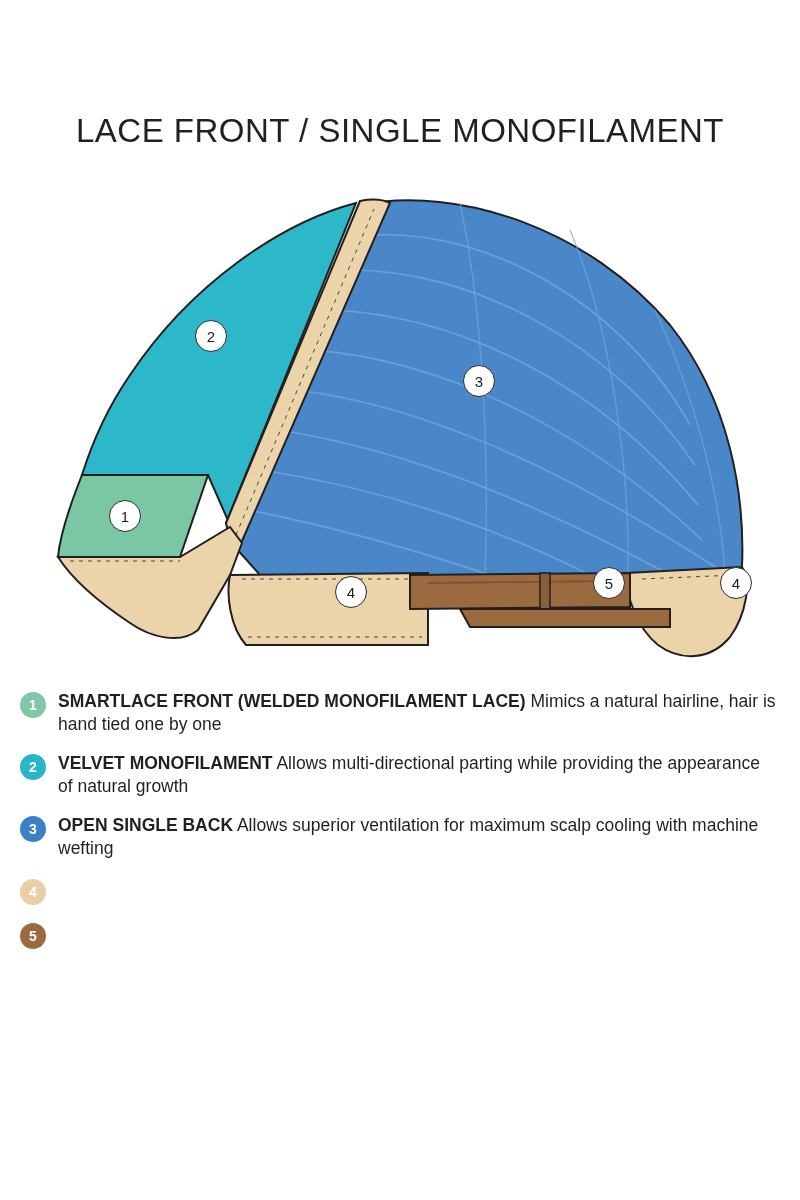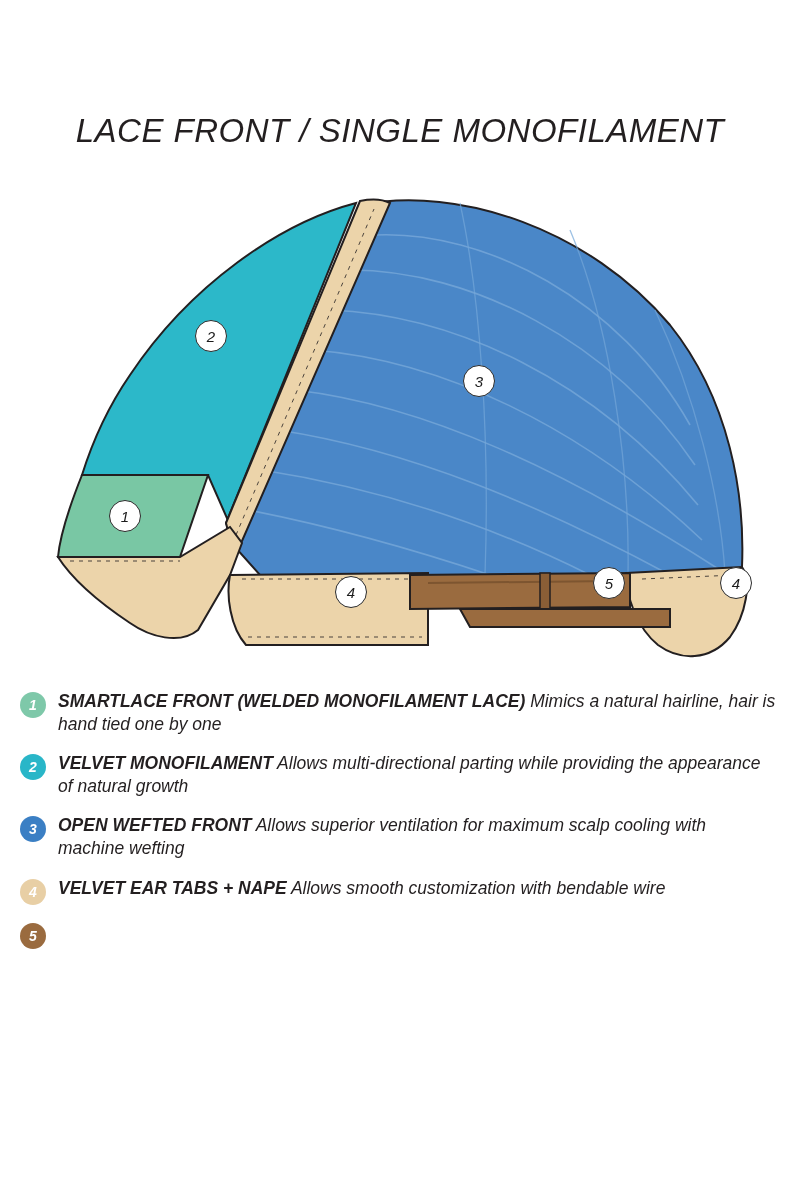--- a/index.html
+++ b/index.html
@@ -12,21 +12,20 @@
     height: 1200px;
     font-family: "Liberation Sans", sans-serif;
     color: #1c1c1c;
     position: relative;
     overflow: hidden;
   }
   .page {
     width: 800px;
     height: 1200px;
     position: relative;
-    font-style: italic;
   }
   .title {
     position: absolute;
     top: 112px;
     left: 0;
     width: 800px;
     text-align: center;
     font-size: 33px;
     letter-spacing: 0.5px;
     font-weight: 400;
@@ -180,31 +179,27 @@
       <div class="badge" style="background:#29b6c8;">2</div>
       <div class="legend-text">
         <b>VELVET MONOFILAMENT</b>
         <span class="desc">Allows multi-directional parting while providing the appearance of natural growth</span>
       </div>
     </div>
 
     <div class="legend-row">
       <div class="badge" style="background:#3b7fc4;">3</div>
       <div class="legend-text">
-        <b>OPEN WEFTED FRONT</b>
+        <b>OPEN SINGLE BACK</b>
         <span class="desc">Allows superior ventilation for maximum scalp cooling  with machine wefting</span>
       </div>
     </div>
 
     <div class="legend-row">
       <div class="badge" style="background:#e8cfa5;">4</div>
-      <div class="legend-text">
-        <b>VELVET EAR TABS + NAPE</b>
-        <span class="desc">Allows smooth customization with bendable wire</span>
-      </div>
     </div>
 
     <div class="legend-row">
       <div class="badge" style="background:#9a6b3f;">5</div>
     </div>
 
   </div>
 </div>
 
 </body></html>

